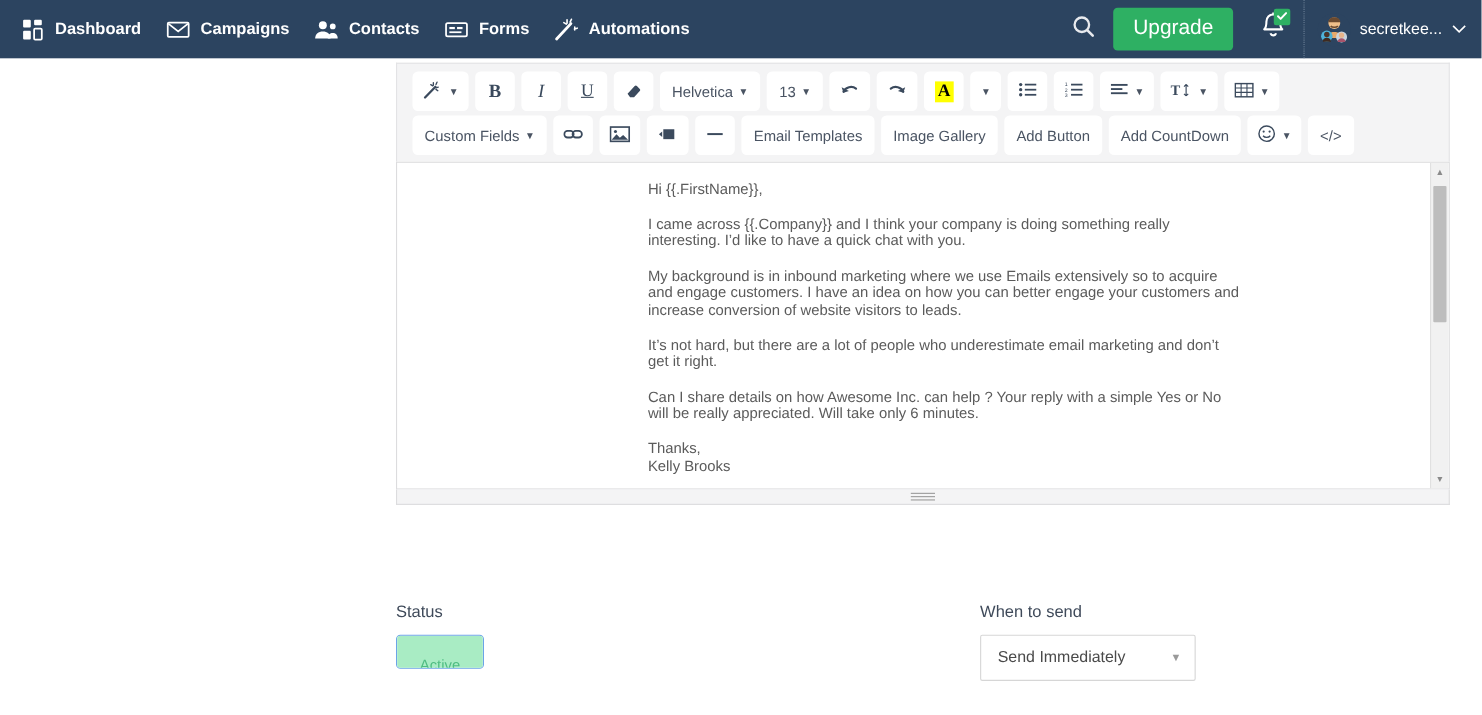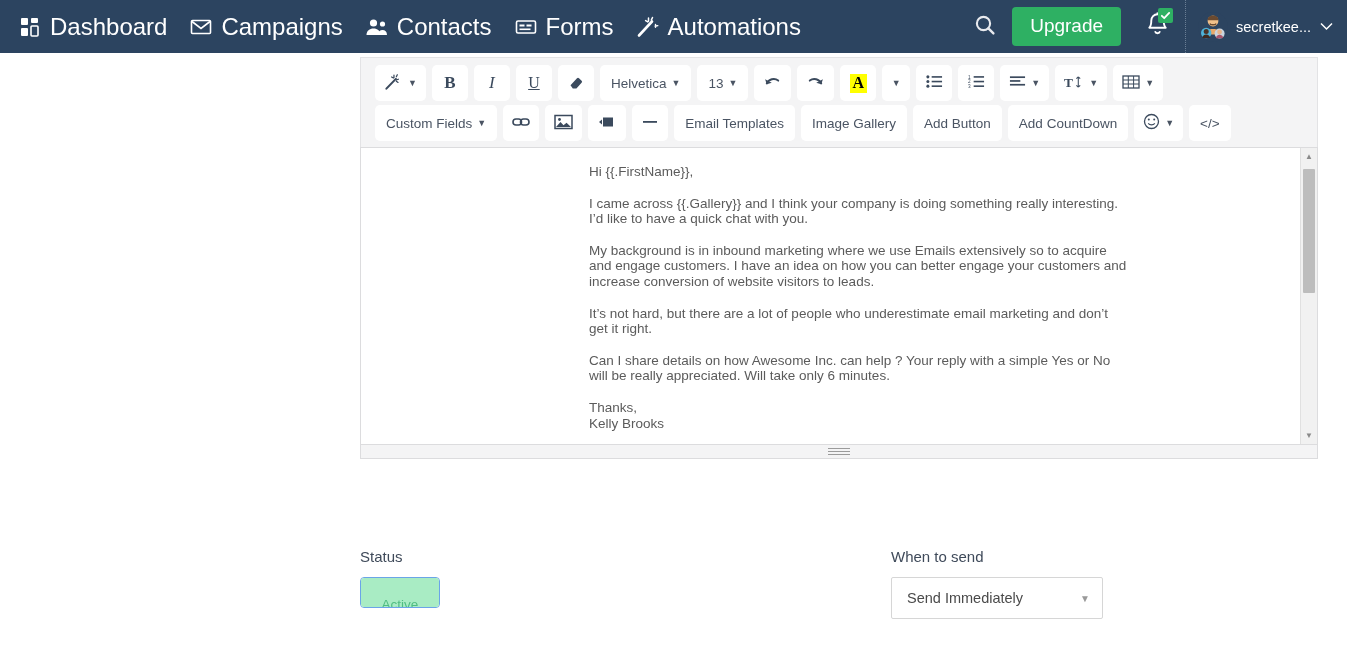--- a/index.html
+++ b/index.html
@@ -18,24 +18,25 @@
     background: #2c4460;
     display: flex;
     align-items: center;
     padding: 0 0 0 12px;
     position: relative;
   }
   .nav-left { display: flex; align-items: center; gap: 0px; }
   .nav-item {
     display: flex; align-items: center; gap: 8px;
     color: #ffffff;
-    font-size: 24px;
+    font-size: 15px;
     padding: 6px 16px 6px 6px;
     cursor: pointer;
     white-space: nowrap;
+    font-weight: bold;
   }
   .nav-item .ico { display: inline-flex; align-items: center; justify-content: center; width: 24px; height: 22px; }
   .nav-item .ico svg { display: block; }
 
   .nav-right {
     margin-left: auto;
     display: flex; align-items: center;
     height: 61px;
   }
   .search-btn {
@@ -195,21 +196,21 @@
   .toggle .on {
     flex: 0 0 52px;
     background: #a9ecc4;
     color: #4fbd82;
     font-size: 13.5px;
     display: flex; align-items: center; justify-content: center;
   }
   .toggle .knob { flex: 1; background: #ffffff; }
 
   .select-box {
-    width: 212px; height: 42px;
+    width: 196px; height: 42px;
     border: 1px solid #d6d6d6;
     border-radius: 2px;
     background: #ffffff;
     display: flex; align-items: center;
     padding: 0 12px 0 15px;
     cursor: pointer;
   }
   .select-box .val { font-size: 14.5px; color: #4a4a4a; }
   .select-box .sel-caret { margin-left: auto; color: #9a9a9a; font-size: 10px; }
 </style>
@@ -525,21 +526,21 @@
         <span class="caret">▼</span>
       </div>
 
       <div class="tb-btn textbtn">&lt;/&gt;</div>
     </div>
   </div>
 
   <div class="editor-body">
     <div class="doc">
       <p>Hi {{.FirstName}},</p>
-      <p>I came across {{.Gallery}} and I think your company is doing something really interesting. I’d like to have a quick chat with you.</p>
+      <p>I came across {{.Company}} and I think your company is doing something really interesting. I’d like to have a quick chat with you.</p>
       <p>My background is in inbound marketing where we use Emails extensively so to acquire and engage customers. I have an idea on how you can better engage your customers and increase conversion of website visitors to leads.</p>
       <p>It’s not hard, but there are a lot of people who underestimate email marketing and don’t get it right.</p>
       <p>Can I share details on how Awesome Inc. can help ? Your reply with a simple Yes or No will be really appreciated. Will take only 6 minutes.</p>
       <p style="white-space:pre-line">Thanks,
 Kelly Brooks</p>
     </div>
 
     <div class="vscroll">
       <div class="arrow top">▲</div>
       <div class="thumb"></div>

